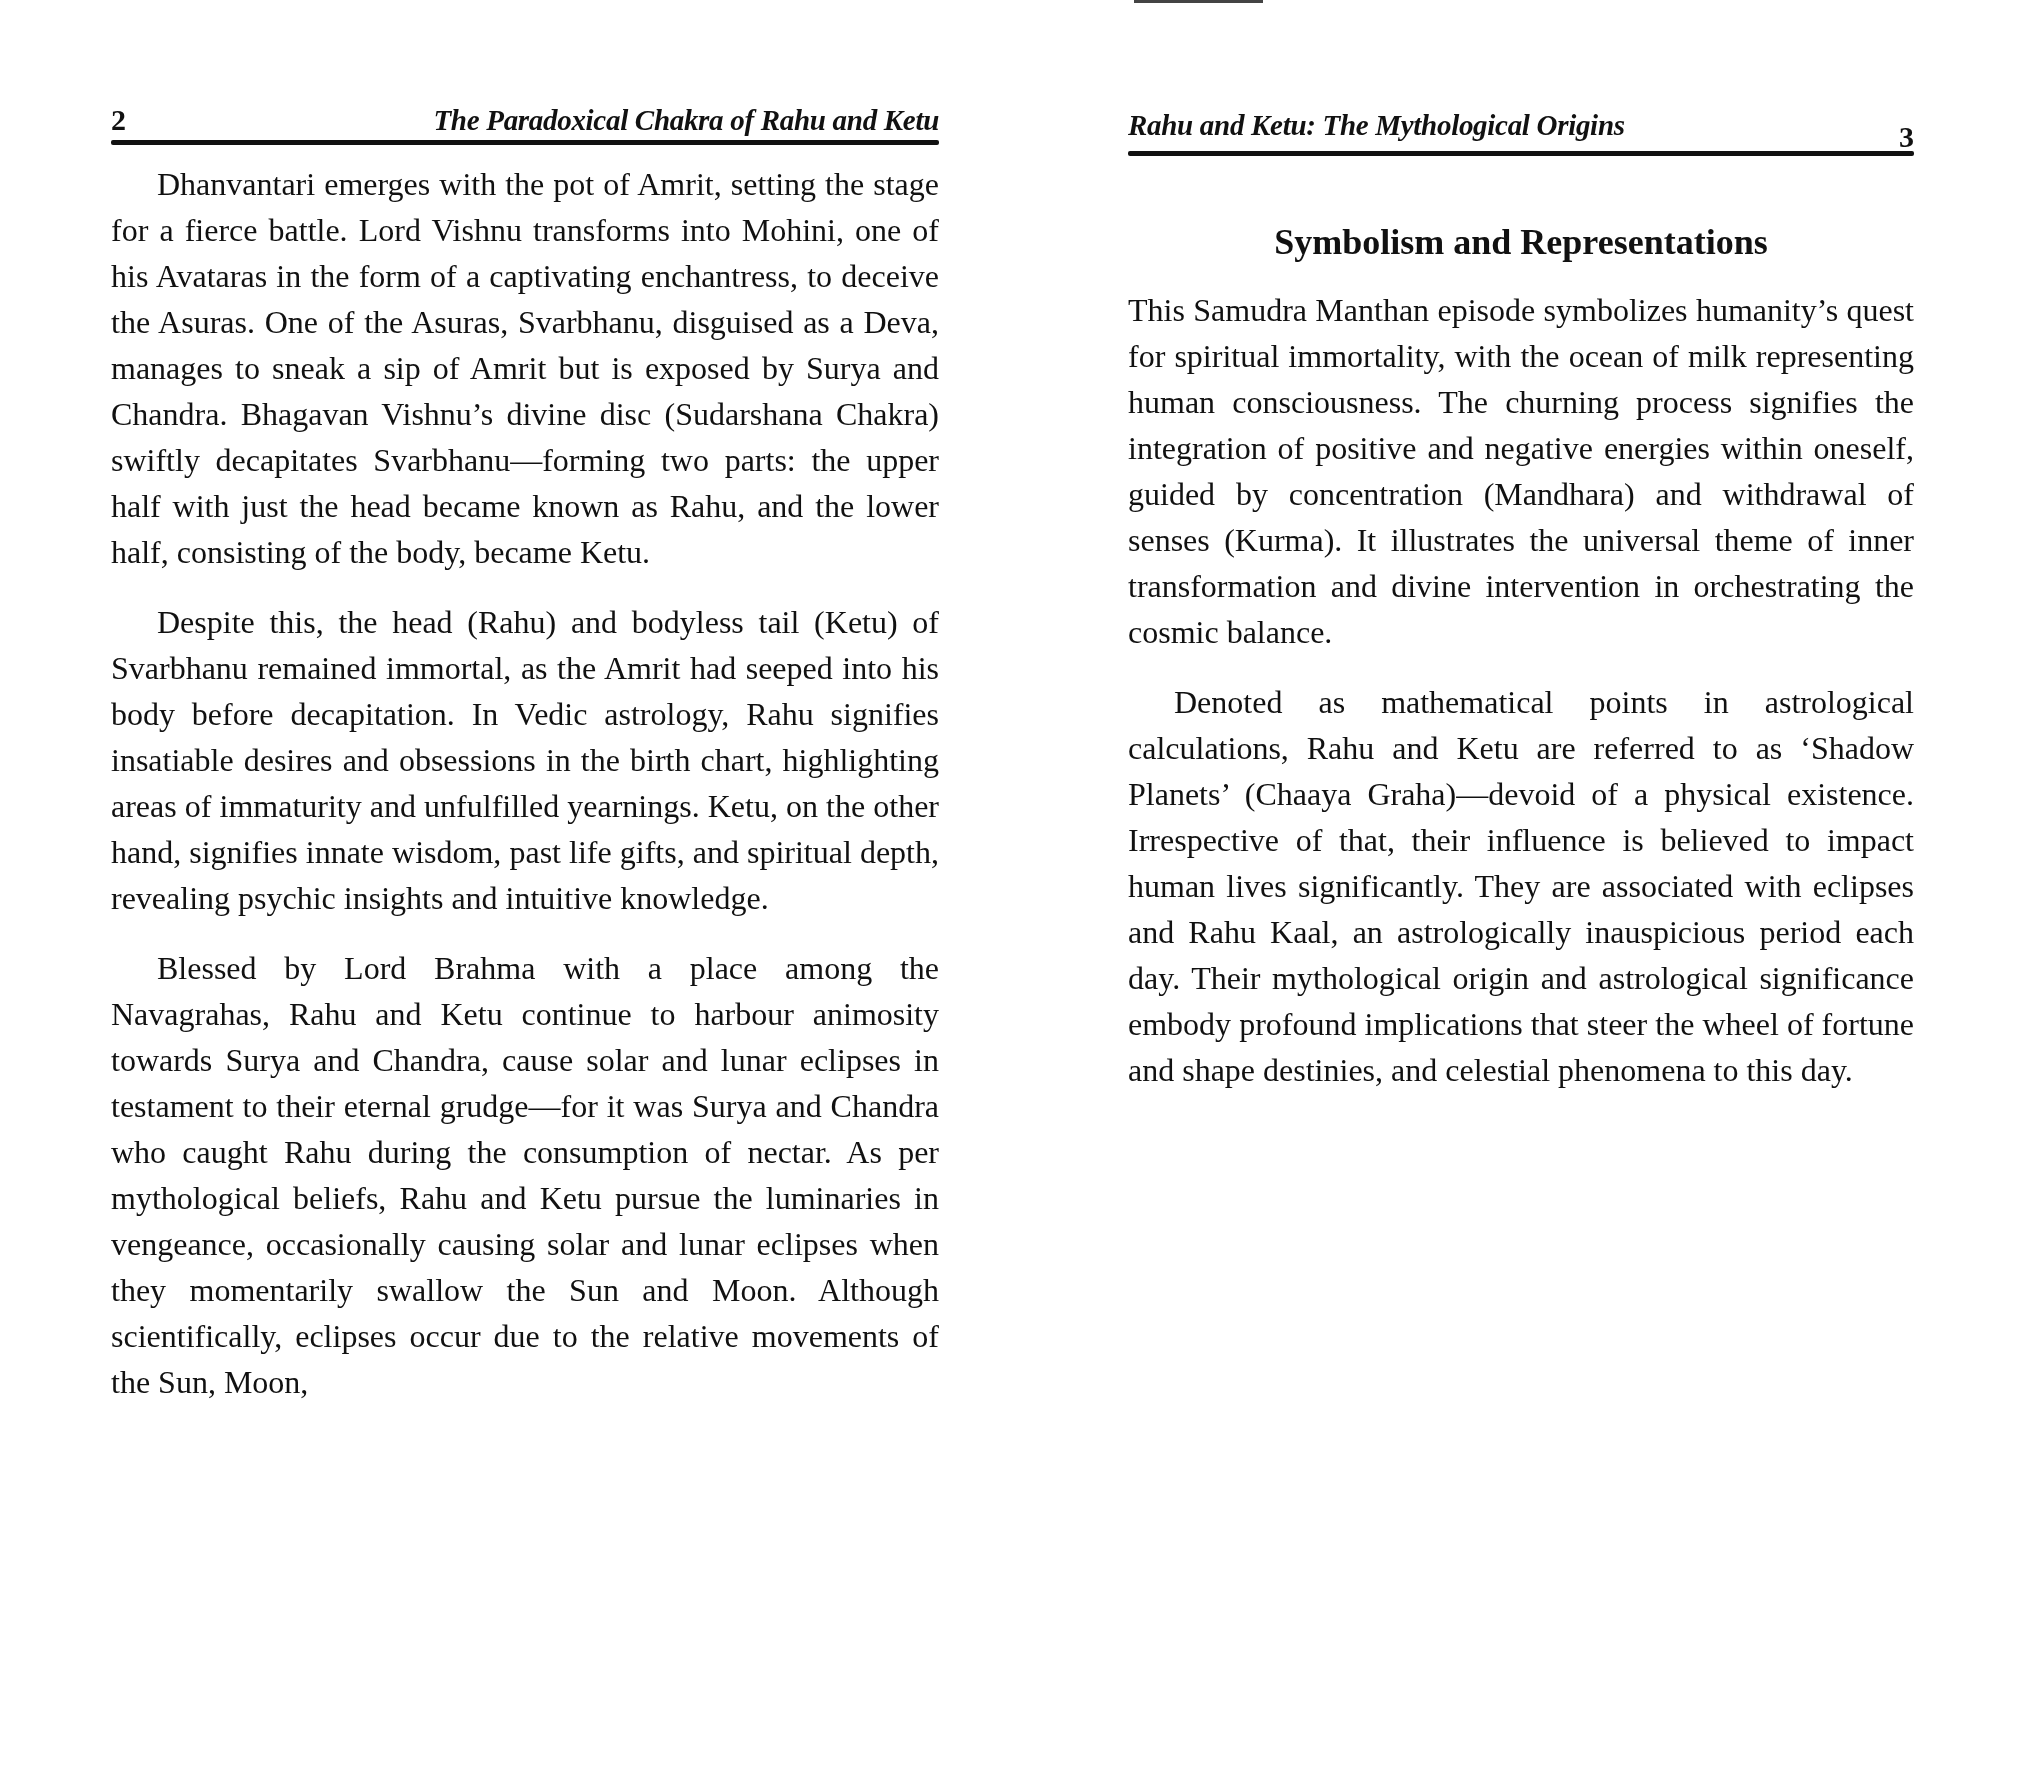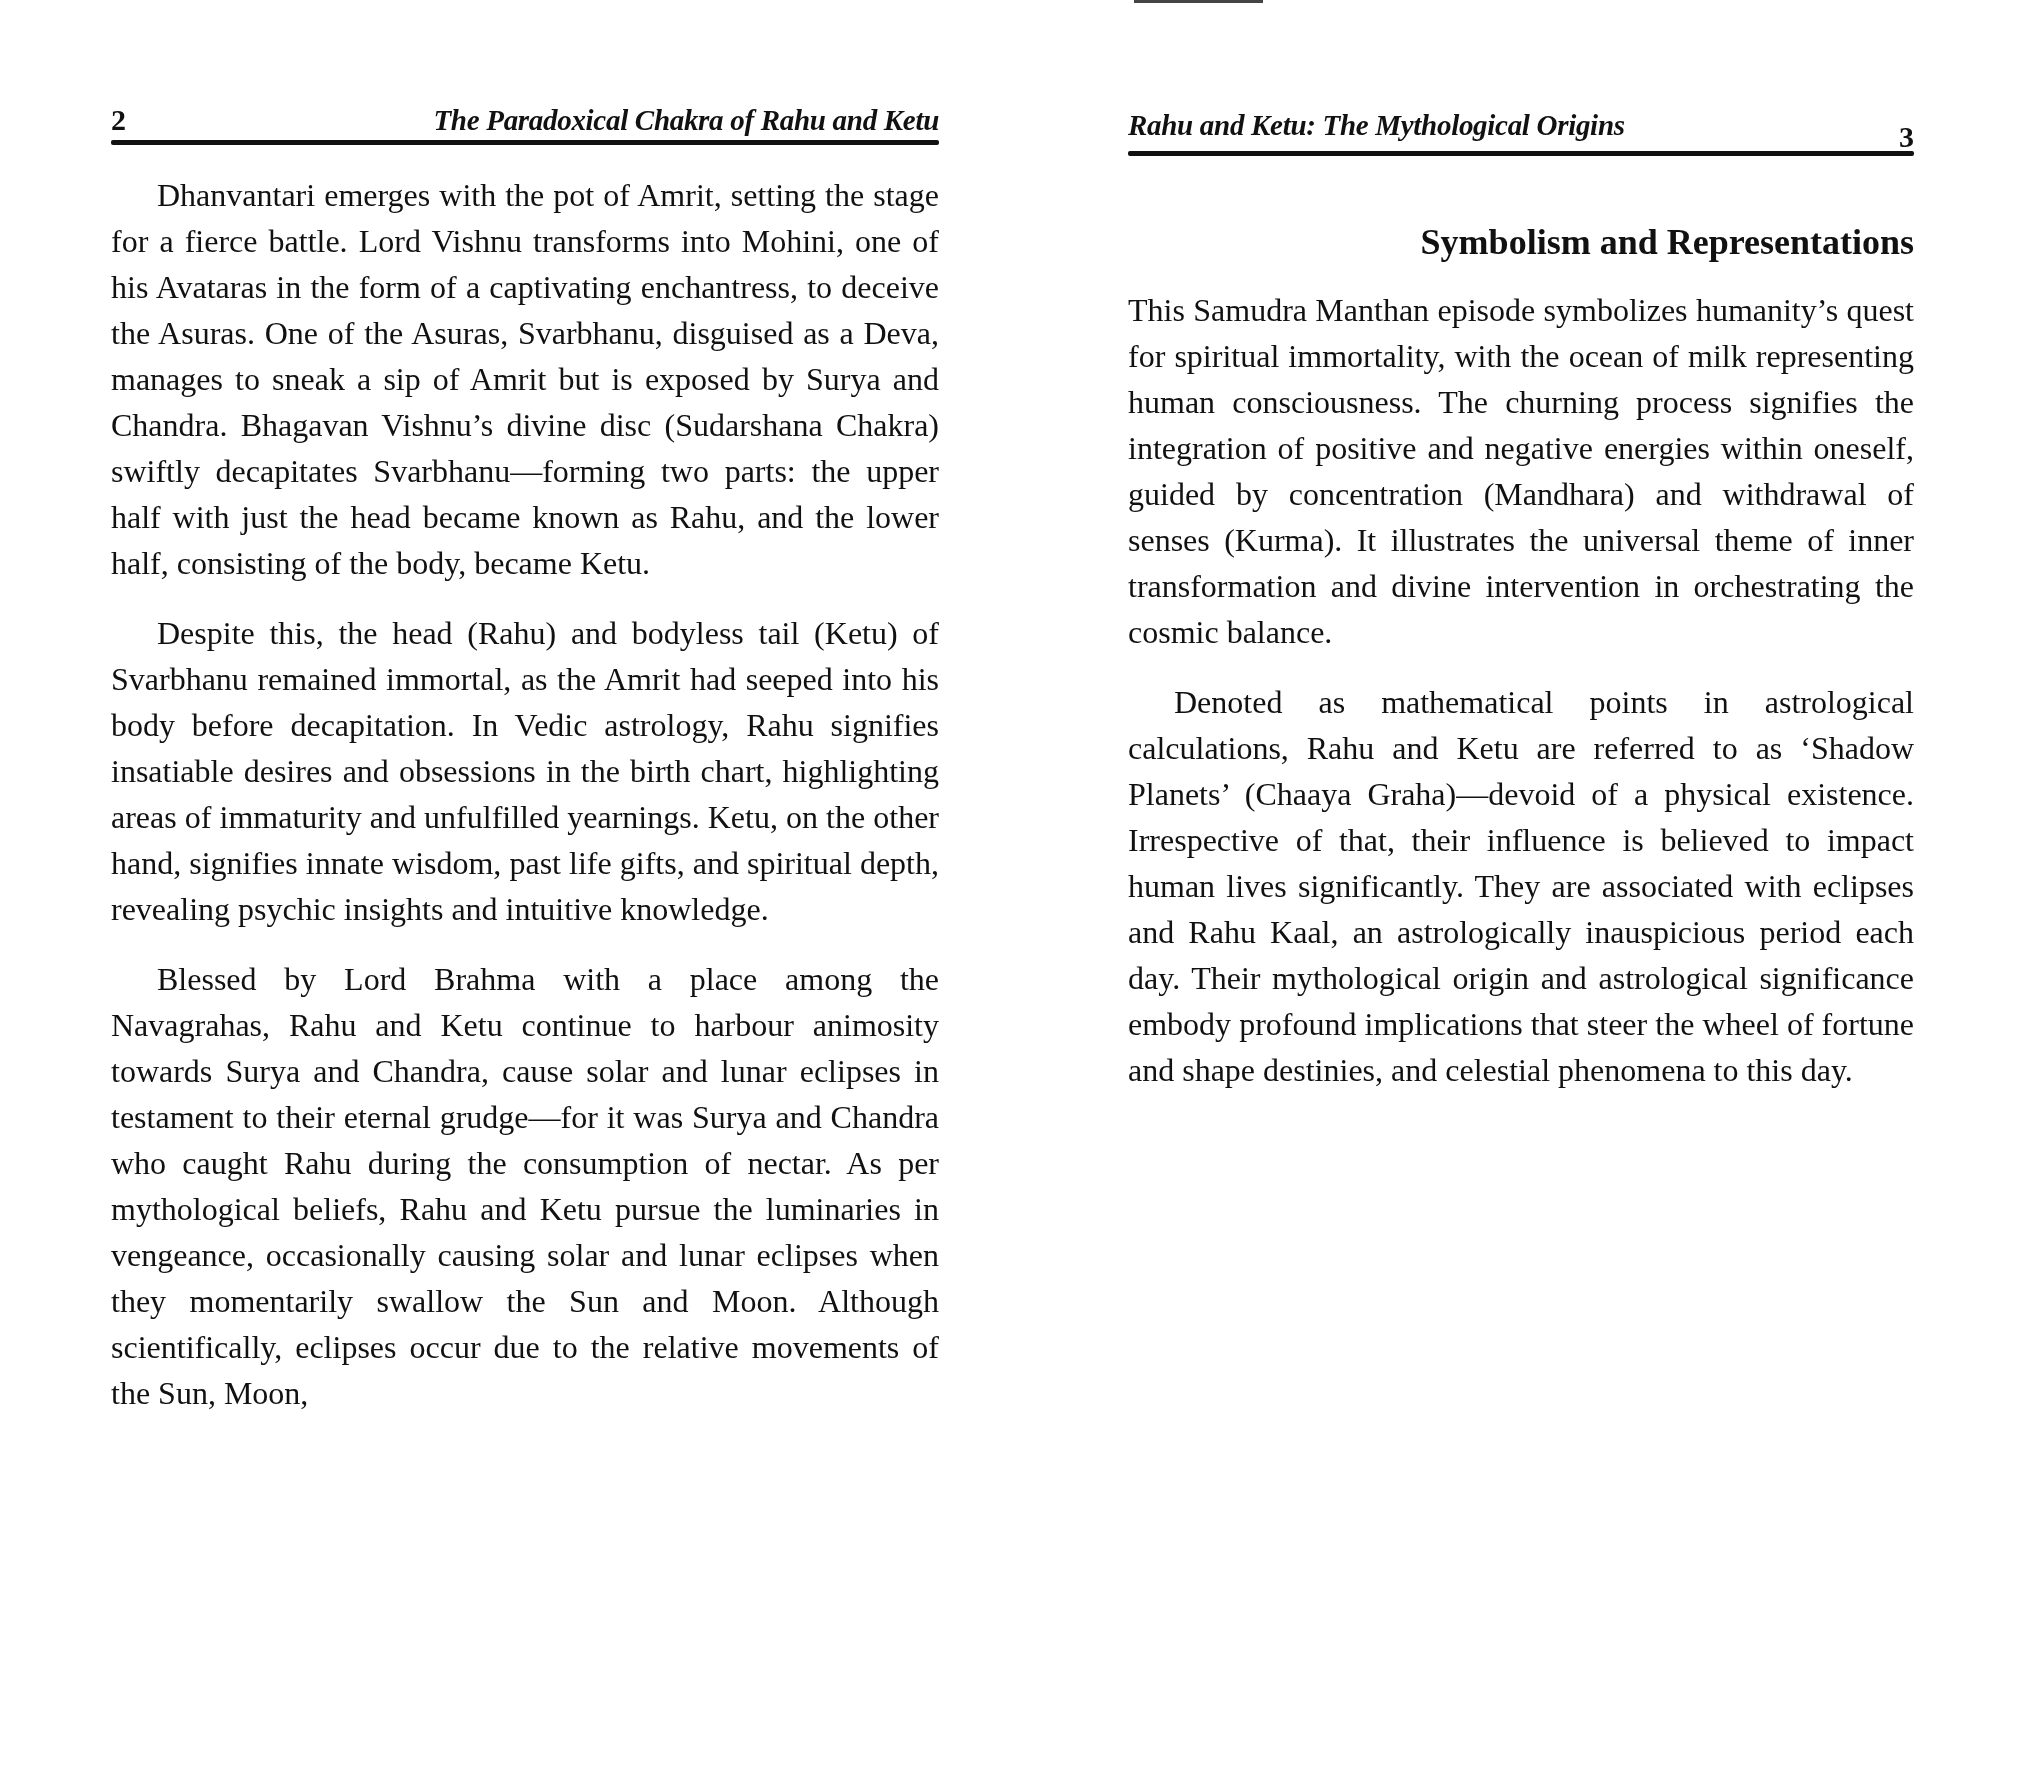--- a/index.html
+++ b/index.html
@@ -79,39 +79,39 @@
 
     .body {
       position: absolute;
       left: 0;
       right: 0;
       font-size: 32px;
       line-height: 46px;
       text-align: justify;
       hyphens: none;
     }
-    .page-left .body { top: 172px; }
+    .page-left .body { top: 161px; }
     .page-right .body { top: 185px; }
 
     .body p {
       margin: 0;
     }
     .body p.indent {
       text-indent: 46px;
     }
     .body p + p {
       margin-top: 24px;
     }
     .section-heading {
       font-family: "Liberation Serif", serif;
       font-weight: bold;
       font-size: 36px;
       line-height: 46px;
       margin: 34px 0 22px 0 !important;
-      text-align: right;
+      text-align: center;
     }
   </style>
 </head>
 <body>
 
 <div class="spread">
 
   <div class="top-rule-fragment"></div>
 
   <div class="page page-left">

